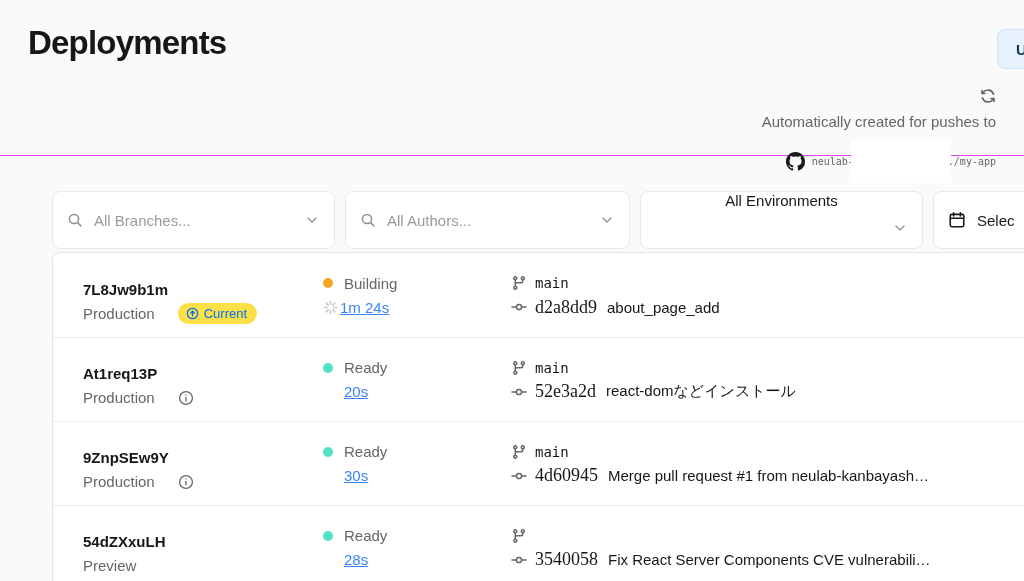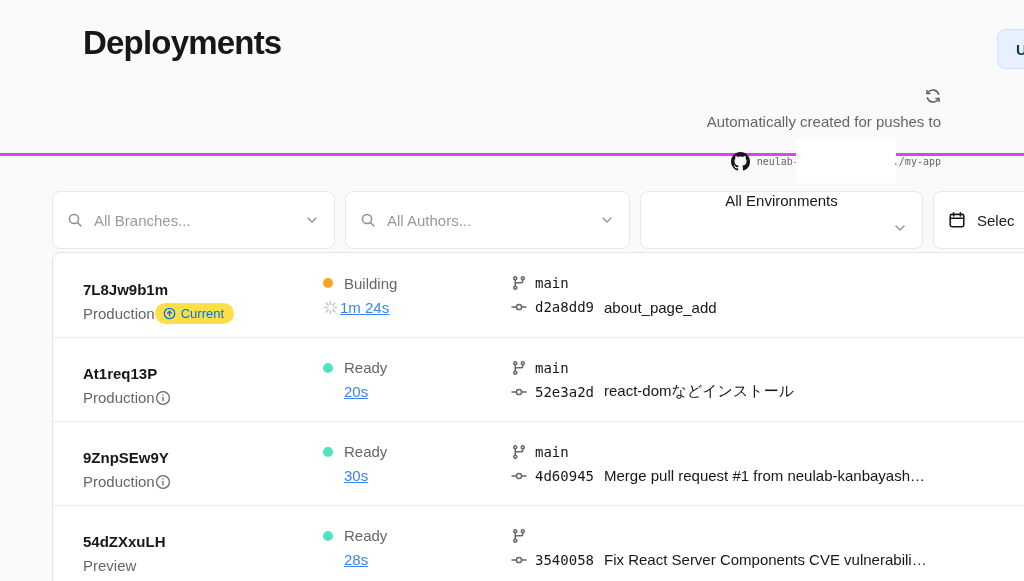--- a/index.html
+++ b/index.html
@@ -7,22 +7,22 @@
   body {
     background:#fafafa;
     font-family:"Liberation Sans", sans-serif;
     color:#171717;
     position:relative;
   }
   .mono { font-family:"DejaVu Sans Mono","Liberation Mono",monospace; }
 
   
   .header {
-    height:156px; padding:24px 83px 0;
-    border-bottom:3px solid #d946ef; position:relative;
+    height:156px; padding:24px 28px 0;
+    border-bottom:1px solid #d946ef; position:relative;
   }
   .page-title { font-size:33px; font-weight:700; letter-spacing:-0.8px; color:#171717; }
   .subtitle {
     margin-top:26px; display:flex; align-items:flex-end; gap:9px;
     color:#666; font-size:15px; white-space:nowrap;flex-direction:column;
   }
   .subtitle .mono { font-size:10px; color:#666; }
   .redaction {
     display:inline-block; width:100px; height:44px; background:#ffffff;
     vertical-align:middle; margin:0 -3px;
@@ -58,39 +58,39 @@
   }
   .row {
     height:84px; display:grid; grid-template-columns:240px 188px 1fr;
     align-items:center; padding-left:30px; cursor:pointer;
   }
   .row + .row { border-top:1px solid #ededed; }
   .cell { display:flex; flex-direction:column; gap:3px; }
   .line { display:flex; align-items:center; height:21px; white-space:nowrap; }
 
   .dep-id { font-size:15px; font-weight:700; color:#171717;margin-top:12px; }
-  .env-line { color:#666; font-size:15px; gap:0; }
+  .env-line { color:#666; font-size:15px; gap:23px; }
 
   .badge {
     display:inline-flex; align-items:center; gap:5px;
     background:#fde047; color:var(--accent-blue,#0070f3);
     font-size:13px; font-weight:500; padding:3px 10px 3px 8px; border-radius:999px;
   }
 
   .status-line { gap:11px; color:#666; font-size:15px; }
   .dot { width:10px; height:10px; border-radius:50%; flex:none; }
   .dot-building { background:var(--building,#f5a623); }
   .dot-ready    { background:var(--ready,#50e3c2); }
   .time-line { color:#3b82f6; font-size:15px; gap:2px;text-decoration:underline; }
   .time-indent { padding-left:21px; }
 
   .git-line { gap:8px; color:#171717; font-size:14px; }
   .git-line .icon { color:#666; }
   .branch-name { font-size:14px; }
-  .commit-hash { font-size:14px; }
+  .commit-hash { font-size:18px;font-family:Liberation Serif, serif; }
   .commit-msg { font-size:15px; margin-left:2px; }
 </style>
 </head>
 <body>
 
 <div class="header">
   <div class="page-title">Deployments</div>
 
   <div class="subtitle">
     <span class="icon">

